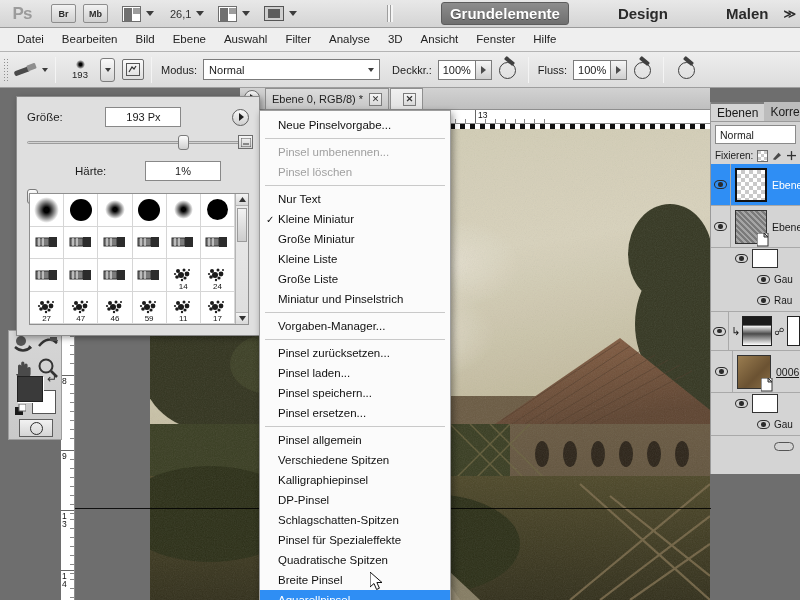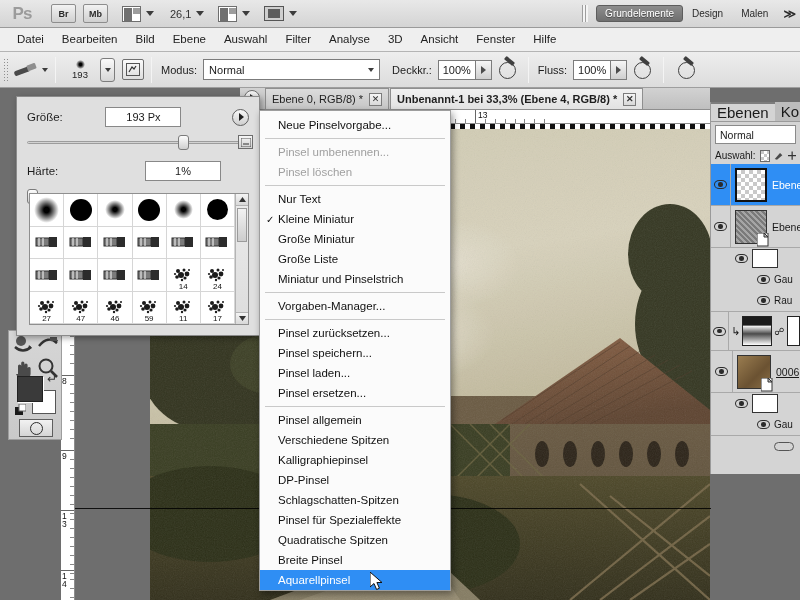--- a/index.html
+++ b/index.html
@@ -36,21 +36,21 @@
   .caret { width:0;height:0;border-left:4px solid transparent;border-right:4px solid transparent;border-top:5px solid #3c3c3c; margin-left:5px;}
   .zoomval { font-size:11px; color:#333; margin-left:16px; }
   .icoframe { width:19px;height:16px;border:1px solid #6e6e6e;background:#fff; margin-left:14px; position:relative;}
   .icoframe.grid::before{content:"";position:absolute;left:1px;top:1px;width:8px;height:13px;background:#707070;}
   .icoframe.grid::after{content:"";position:absolute;left:10px;top:1px;width:7px;height:6px;background:#9d9d9d;}
   .icoscreen { width:20px;height:15px;margin-left:14px;border:1px solid #555;background:#cfcfcf;position:relative;}
   .icoscreen::after{content:"";position:absolute;left:3px;top:2px;right:3px;bottom:2px;background:#5d5d5d;}
   #wsarea { margin-left:auto; display:flex; align-items:center; height:28px; padding-right:4px;}
   .grip { width:6px;height:17px;margin-right:8px;
           background:repeating-linear-gradient(90deg,#9e9e9e 0 1px,#f4f4f4 1px 3px); }
-  .wsbtn { font-size:10px; font-weight:normal; color:#2a2a2a; padding:3px 9px; }
+  .wsbtn { font-size:15px; font-weight:bold; color:#2a2a2a; padding:3px 9px;margin-left:40px; }
   .wsbtn.active {
     background:linear-gradient(#8d8d8d,#6f6f6f); color:#fff;
     border:1px solid #5d5d5d; border-radius:3px; padding:2px 8px;
     text-shadow:0 1px 0 #00000066;
   }
   .wschev { color:#2a2a2a; font-size:12px; margin-left:6px; font-weight:bold;}
 
   
   #menubar {
     left:0; top:28px; width:800px; height:24px;
@@ -183,21 +183,21 @@
   }
   .mrow{height:20px;display:flex;align-items:center;padding-left:18px;font-size:11.5px;color:#111;position:relative;}
   .mrow.disabled{color:#a0a0a0;}
   .mrow.sel{background:#2f8ef4;color:#fff;}
   .mrow .chk{position:absolute;left:6px;font-size:10px;}
   .msep{height:1px;background:#c9c9c9;margin:3px 5px;}
   #cursor{position:absolute;left:370px;top:572px;width:14px;height:19px;pointer-events:none;}
 
   
   #rightpanel{left:710px;top:102px;width:90px;height:372px;background:#d4d4d4;border-left:1px solid #9a9a9a;}
-  .ptab{height:19px;display:inline-flex;align-items:center;padding:0 6px;font-size:15px;}
+  .ptab{height:19px;display:inline-flex;align-items:center;padding:0 6px;font-size:12px;}
   .ptab.active{background:#d4d4d4;border-top:2px solid #7d7d7d;}
   .ptab.idle{background:#bdbdbd;}
   .rowbox{height:19px;border:1px solid #8a8a8a;background:#fff;font-size:10.5px;display:flex;align-items:center;padding:0 4px;margin:3px 4px;}
   .fixrow{display:flex;align-items:center;font-size:10px;padding:0 4px;height:17px;gap:4px;}
   .fixico{width:13px;height:12px;border:1px solid #6a6a6a;background:
       conic-gradient(#fff 0 25%,#c9c9c9 0 50%,#fff 0 75%,#c9c9c9 0) 0 0/6px 6px;}
   .layerrow{display:flex;align-items:center;height:42px;border-bottom:1px solid #a9a9a9;position:relative;}
   .layerrow.sel{background:#2f8ef4;color:#fff;}
   .eyecell{width:22px;display:flex;align-items:center;justify-content:center;border-right:1px solid #a9a9a9;height:100%;}
   .thumb{width:34px;height:34px;border:1px solid #333;margin-left:4px;}
@@ -300,21 +300,20 @@
 
 <div id="tabbar" class="abs">
   <div class="playbtn">
       <i></i>
     </div>
   <div class="doctab">
     <span>Ebene 0, RGB/8) *</span>
     <span class="xbox">✕</span>
   </div>
   <div class="doctab active">
-    <span>Unbenannt-1 bei 33,3% (Ebene 4, RGB/8) *</span>
     <span class="xbox">✕</span>
   </div>
 </div>
 
 <div id="canvasarea" class="abs"></div>
 
 <div id="photo" class="abs">
   <svg class="imgwrap" viewBox="0 0 560 476" preserveAspectRatio="none">
     <defs>
       <linearGradient id="sky" x1="0" y1="0" x2="0.3" y2="1">
@@ -585,21 +584,21 @@
     <span class="bplabel">Größe:</span>
     <span class="bpval" style="width:76px">193 Px</span>
     <span class="arrowbtn" style="margin-left:8px">
         <i></i>
       </span>
   </div>
   <div class="slider" style="margin-top:8px">
     <div class="strack"></div>
     <div class="sknob" style="left:68%"></div>
   </div>
-  <div class="bprow" style="margin-top:12px;justify-content:space-between;">
+  <div class="bprow" style="margin-top:12px;justify-content:space-between;margin-left:48px;">
     <span class="bplabel">Härte:</span>
     <span class="bpval" style="width:76px;margin-right:28px">1%</span>
   </div>
   <div class="slider" style="margin-top:8px">
     <div class="strack"></div>
     <div class="sknob" style="left:0%"></div>
   </div>
   <div id="bptoggle">
     <svg width="10" height="9" viewBox="0 0 10 9">
         <rect x="0" y="0" width="10" height="9" fill="none" stroke="#555"></rect>
@@ -868,38 +867,41 @@
       <span>Nur Text</span>
     </div>
     <div class="mrow">
       <span class="chk">✓</span>
       <span>Kleine Miniatur</span>
     </div>
     <div class="mrow">
       <span>Große Miniatur</span>
     </div>
     <div class="mrow">
+      <span>Kleine Liste</span>
+    </div>
+    <div class="mrow">
       <span>Große Liste</span>
     </div>
     <div class="mrow">
       <span>Miniatur und Pinselstrich</span>
     </div>
     <div class="msep"></div>
     <div class="mrow">
       <span>Vorgaben-Manager...</span>
     </div>
     <div class="msep"></div>
     <div class="mrow">
       <span>Pinsel zurücksetzen...</span>
     </div>
     <div class="mrow">
+      <span>Pinsel laden...</span>
+    </div>
+    <div class="mrow">
       <span>Pinsel speichern...</span>
-    </div>
-    <div class="mrow">
-      <span>Pinsel laden...</span>
     </div>
     <div class="mrow">
       <span>Pinsel ersetzen...</span>
     </div>
     <div class="msep"></div>
     <div class="mrow">
       <span>Pinsel allgemein</span>
     </div>
     <div class="mrow">
       <span>Verschiedene Spitzen</span>
@@ -931,21 +933,21 @@
   <polygon points="0,0 0,15 4,11.5 6.6,17.5 9.4,16.2 6.9,10.5 12,10.5" fill="#fff" stroke="#111" stroke-width="1"></polygon>
 </svg>
 
 <div id="rightpanel" class="abs">
   <div style="display:flex;background:#bdbdbd;border-bottom:1px solid #9a9a9a;">
     <div class="ptab active">Ebenen</div>
     <div class="ptab idle">Korrektu</div>
   </div>
   <div class="rowbox">Normal</div>
   <div class="fixrow">
-    <span>Auswahl:</span>
+    <span>Fixieren:</span>
     <span class="fixico"></span>
     <svg width="13" height="12" viewBox="0 0 13 12">
       <path d="M1 10 L8 2 L11 5 L4 11 Z" fill="#4a4a4a"></path>
       </svg>
     <svg width="11" height="12" viewBox="0 0 11 12">
       <line x1="5.5" y1="0" x2="5.5" y2="11" stroke="#333" stroke-width="1.6"></line>
       <line x1="0" y1="5.5" x2="11" y2="5.5" stroke="#333" stroke-width="1.6"></line>
       </svg>
   </div>
 

